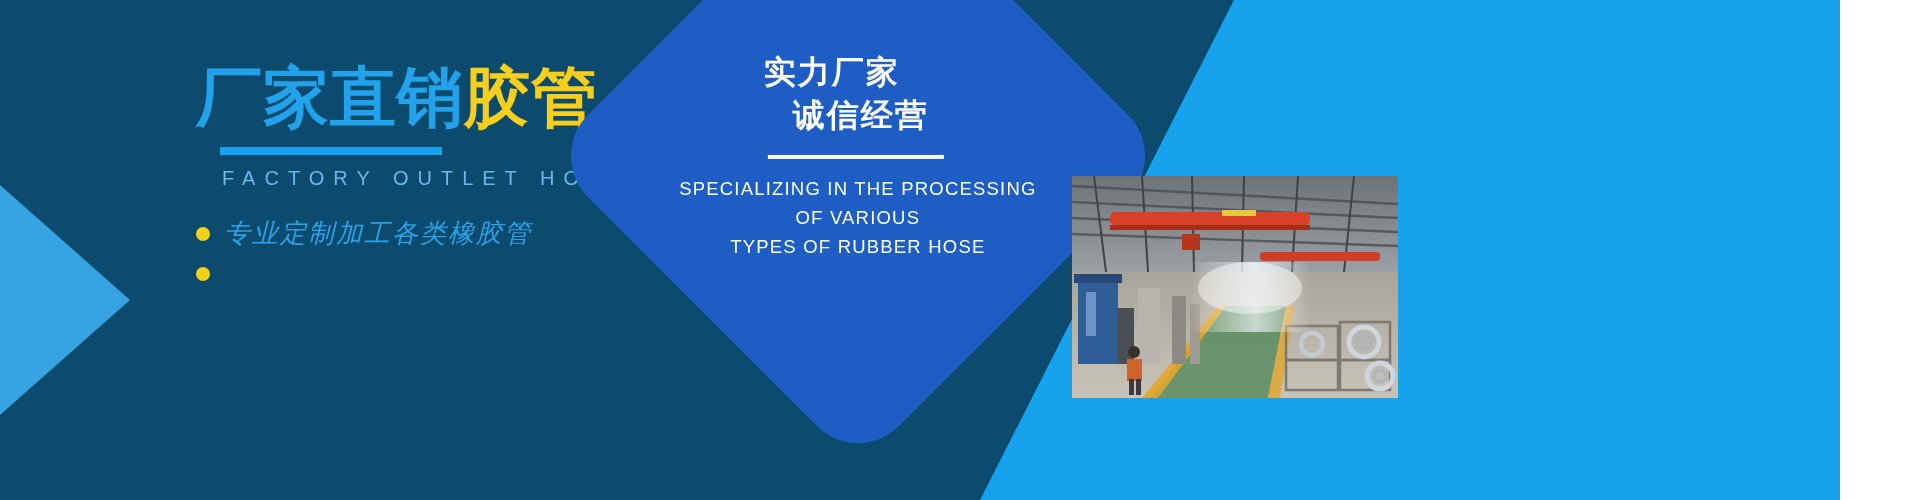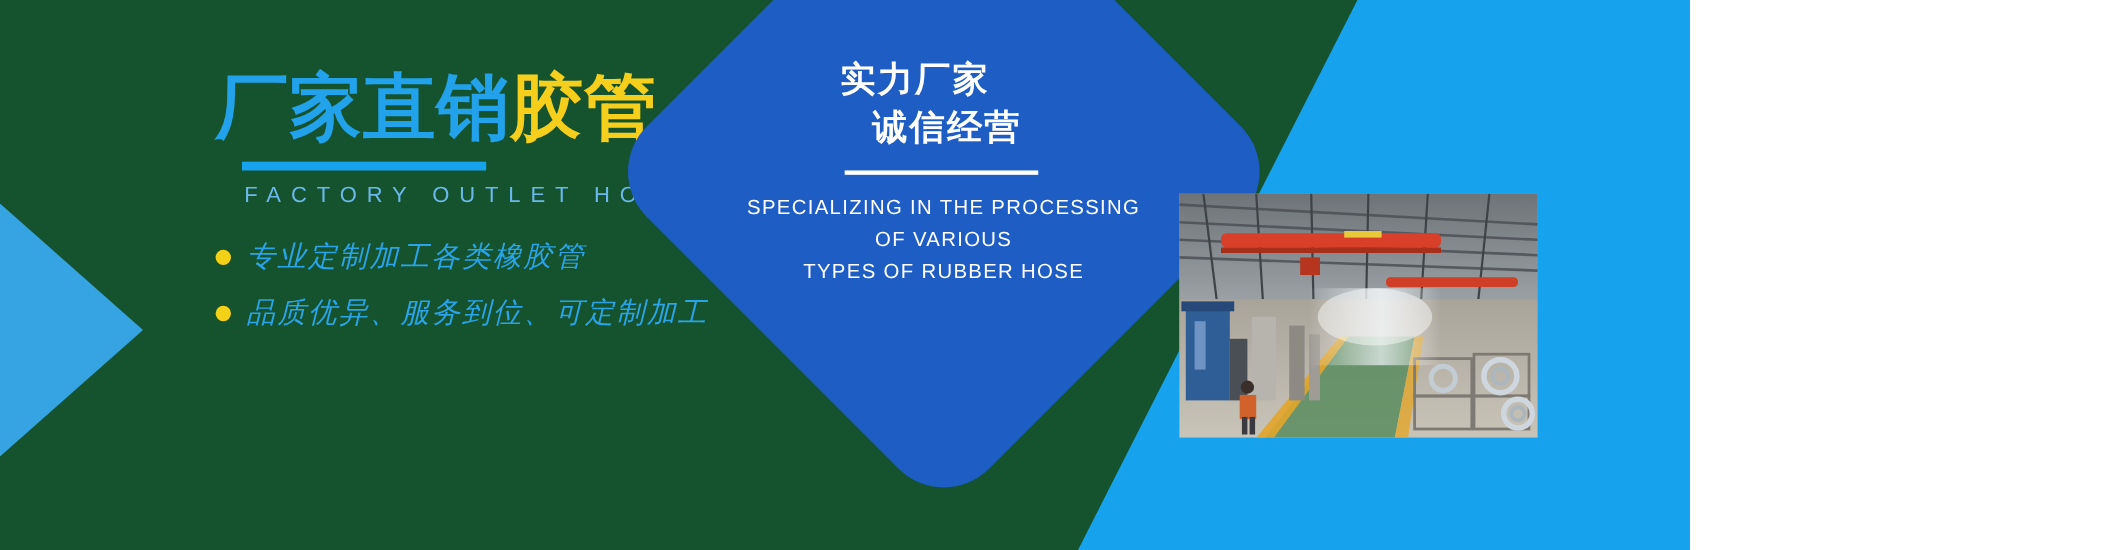--- a/index.html
+++ b/index.html
@@ -3,24 +3,24 @@
 <meta charset="utf-8">
 <title>Factory Outlet Hose Banner</title>
 <style>
   html, body {
     margin: 0;
     padding: 0;
     background: #ffffff;
   }
   .banner {
     position: relative;
-    width: 1536px;
+    width: 1840px;
     height: 500px;
     overflow: hidden;
-    background: #14532d;
+    background: #0c4a6e;
     font-family: "Liberation Sans", sans-serif;
   }
 
   
   .bg-right-light {
     position: absolute;
     top: 0;
     left: 980px;
     width: 940px;
     height: 500px;
@@ -176,21 +176,20 @@
 
     <div class="sub-en">FACTORY OUTLET HOSE</div>
 
     <ul class="bullets">
       <li>
         <span class="dot"></span>
         <span class="bullet-text">专业定制加工各类橡胶管</span>
       </li>
       <li>
         <span class="dot"></span>
-        <span class="bullet-text">品质优异、服务到位、可定制加工</span>
       </li>
     </ul>
   </div>
 
   <div class="diamond"></div>
   <div class="diamond-inner">
     <div class="diamond-content">
       <div class="d-cn">
         <span class="l1">实力厂家</span>
         <span class="l2">诚信经营</span>

